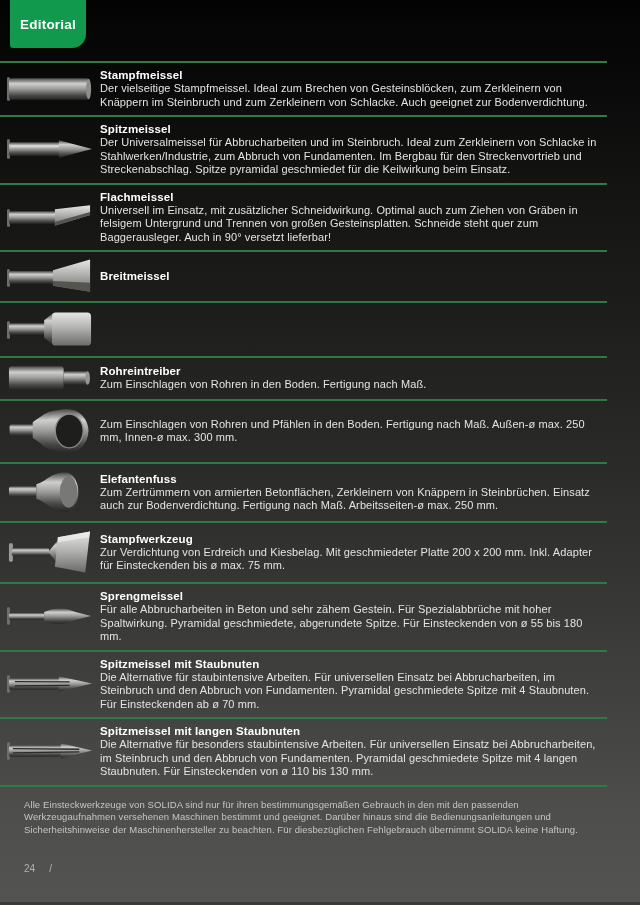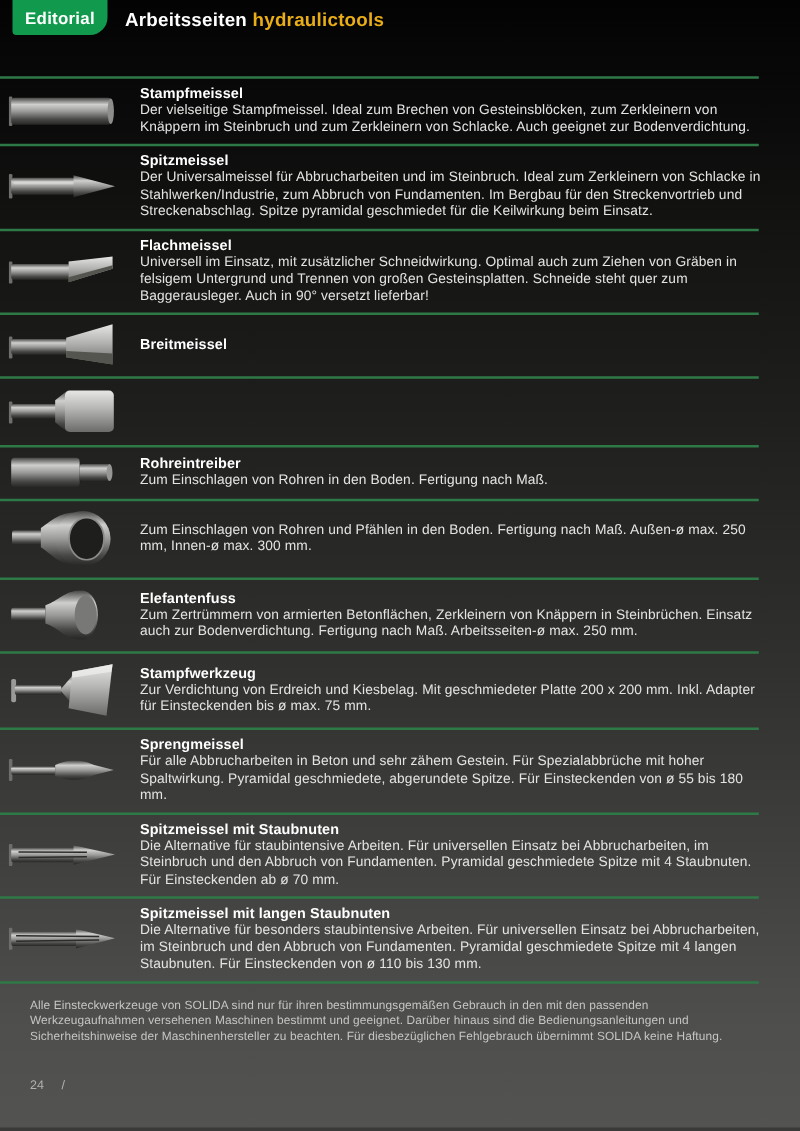--- a/index.html
+++ b/index.html
@@ -15,37 +15,37 @@
   }
   .bottom-edge {
     position:absolute; left:0; right:0; bottom:0; height:3px;
     background:#3a3a39;
   }
 
   
   .header { position:relative; height:61px; }
   .tab {
     position:absolute; left:10px; top:0;
-    width:76px; height:28px;
+    width:76px; height:48px;
     background:#119a4e;
     border-radius:0 0 14px 3px;
     display:flex; align-items:center; justify-content:center;
   }
   .tab span { color:#ffffff; font-weight:bold; font-size:13.5px; letter-spacing:0.2px; }
   .head-title {
     position:absolute; left:100px; top:8px;
     font-size:15px; font-weight:bold; color:#ffffff; letter-spacing:0.2px;
   }
   .head-title .accent { color:#e9ad17; }
 
   
   .sep { width:607px; height:2px; background:#2e7a47; }
 
   
-  .tool { display:flex; align-items:center; padding:5px 0 6px 0;gap:12px; }
+  .tool { display:flex; align-items:center; padding:5px 0 6px 0; }
   .img-col { width:100px; flex:0 0 100px; display:flex; justify-content:center; align-items:center; }
   .img-col svg { display:block; }
   .txt-col { width:505px; flex:0 0 505px; }
   .tool h3 { color:#ffffff; font-size:11.5px; font-weight:bold; line-height:14px; letter-spacing:0.1px; }
   .tool p  { color:#e4e4e2; font-size:11px; line-height:13.5px; letter-spacing:0.1px; }
 
   
   .footer { padding:12px 0 0 24px; }
   .footer p { width:578px; color:#c6c6c4; font-size:9.5px; line-height:12.5px; letter-spacing:0.1px; }
   .pagenum { margin:27px 0 0 24px; color:#b2b2b0; font-size:10px; }
@@ -70,24 +70,20 @@
     </linearGradient>
   </defs>
 </svg>
 
 <div class="page">
 
   <div class="header">
     <div class="tab">
       <span>Editorial</span>
     </div>
-    <div class="head-title">
-      <span>Arbeitsseiten</span>
-      <span class="accent">hydraulictools</span>
-    </div>
   </div>
 
   <div class="sep"></div>
   <section class="tool">
     <div class="img-col">
       <svg width="86" height="28" viewBox="0 0 88 28">
         <rect x="0" y="2" width="3" height="24" rx="1" fill="#6e6e6c"></rect>
         <rect x="2" y="3" width="82" height="22" rx="3" fill="url(#met)"></rect>
         <ellipse cx="83.5" cy="14" rx="2.6" ry="10.5" fill="#8d8d8b"></ellipse>
       </svg>

